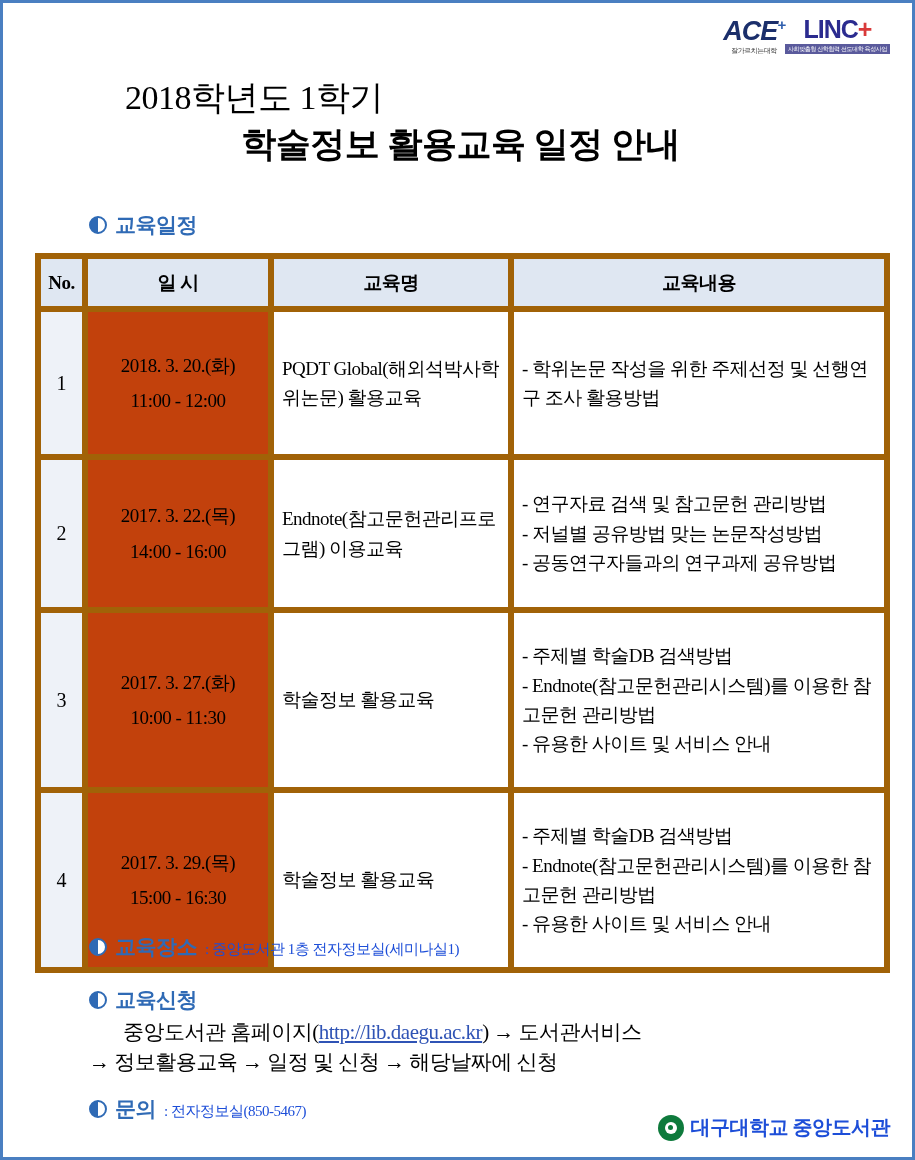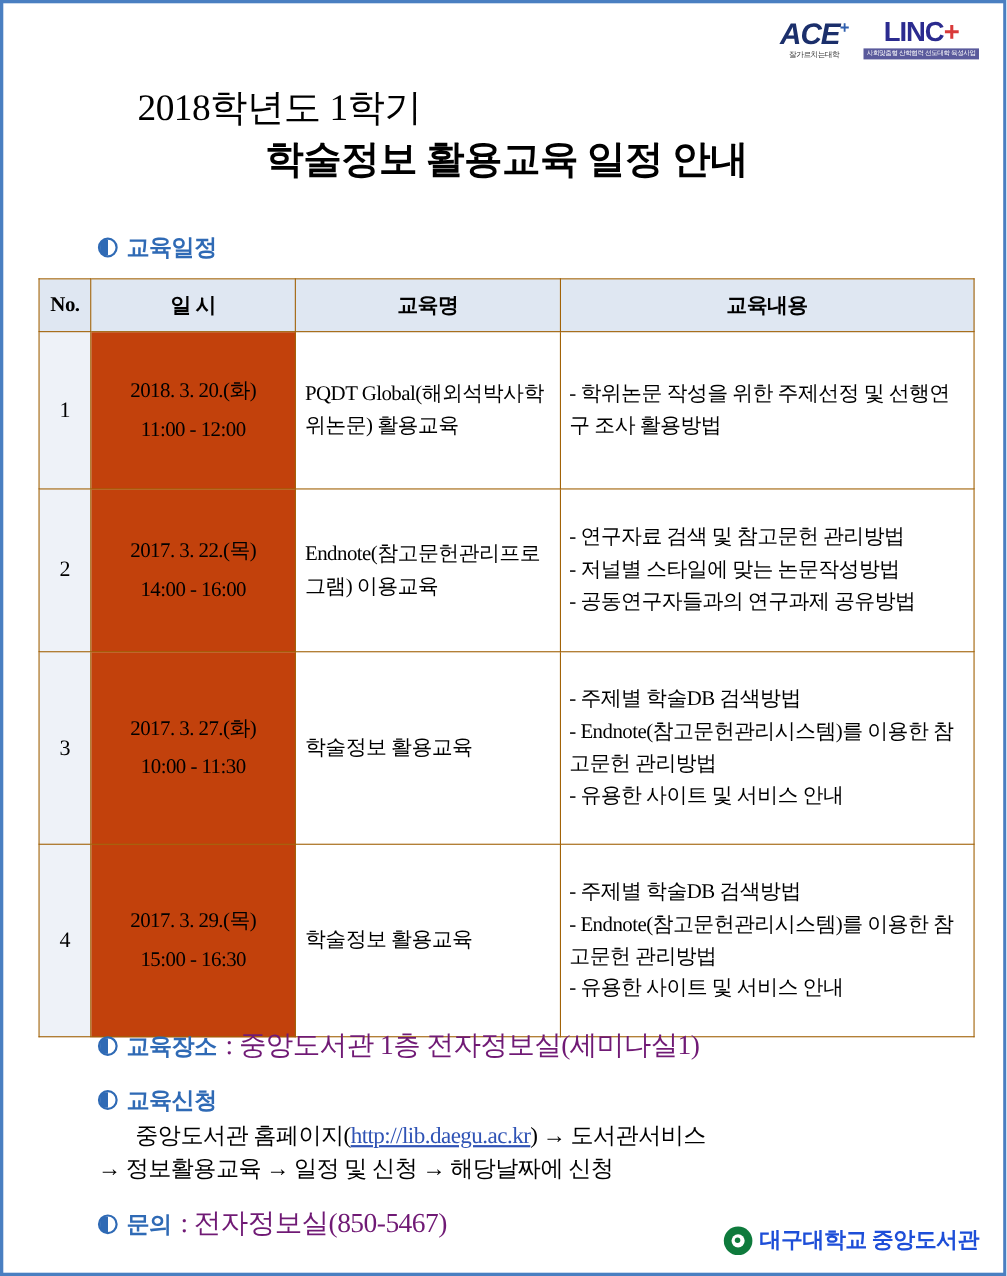--- a/index.html
+++ b/index.html
@@ -23,21 +23,20 @@
     background: #ffffff;
   }
 
   
   .logo-bar {
     position: absolute;
     top: 14px;
     right: 22px;
     display: flex;
     align-items: center;
-    gap: 14px;
   }
   .ace-logo {
     text-align: center;
     line-height: 1;
   }
   .ace-word {
     font-family: "Liberation Sans", sans-serif;
     font-weight: bold;
     font-style: italic;
     font-size: 27px;
@@ -116,23 +115,23 @@
     top: 2px;
     flex: 0 0 auto;
   }
   .bullet-label {
     color: #2f6ab5;
     font-weight: bold;
     font-size: 21px;
     letter-spacing: -0.5px;
   }
   .bullet-rest {
-    font-size: 25px;
-    letter-spacing: -0.5px;
-    color: #701a75;
+    font-size: 15px;
+    letter-spacing: -0.5px;
+    color: #1d4ed8;
   }
 
   .section-schedule {
     position: absolute;
     top: 208px;
     left: 86px;
   }
 
   
   .table-wrap {
@@ -141,21 +140,21 @@
     left: 32px;
     width: 851px;
   }
   table.schedule {
     border-collapse: collapse;
     width: 851px;
     table-layout: fixed;
   }
   table.schedule th,
   table.schedule td {
-    border: 1px solid #a16207;
+    border: 6px solid #a16207;
     vertical-align: middle;
   }
   table.schedule thead th {
     background: #dfe7f2;
     font-size: 19px;
     font-weight: bold;
     height: 45px;
     text-align: center;
     letter-spacing: -0.5px;
   }
@@ -325,21 +324,21 @@
         </tr>
         <tr class="row-2">
           <td class="cell-no">2</td>
           <td class="cell-date">
             <div>2017. 3. 22.(목)</div>
             <div>14:00 - 16:00</div>
           </td>
           <td class="cell-name">Endnote(참고문헌관리프로그램) 이용교육</td>
           <td class="cell-desc">
             <span class="line">- 연구자료 검색 및 참고문헌 관리방법</span>
-            <span class="line">- 저널별 스타일에 맞는 논문작성방법</span>
+            <span class="line">- 저널별 공유방법 맞는 논문작성방법</span>
             <span class="line">- 공동연구자들과의 연구과제 공유방법</span>
           </td>
         </tr>
         <tr class="row-3">
           <td class="cell-no">3</td>
           <td class="cell-date">
             <div>2017. 3. 27.(화)</div>
             <div>10:00 - 11:30</div>
           </td>
           <td class="cell-name">학술정보 활용교육</td>

